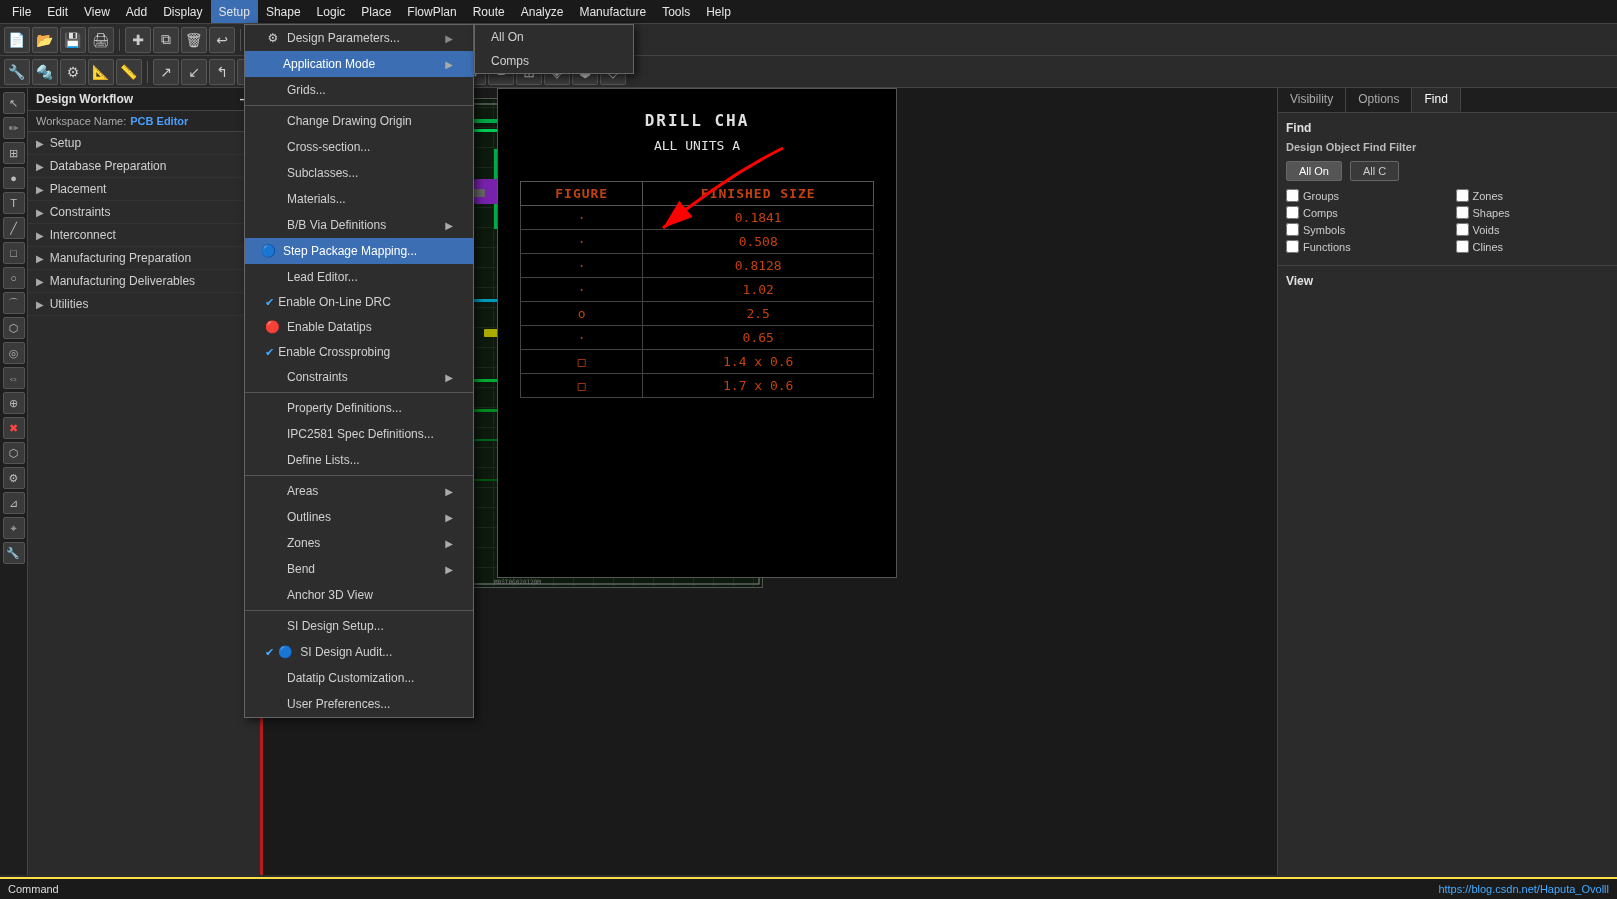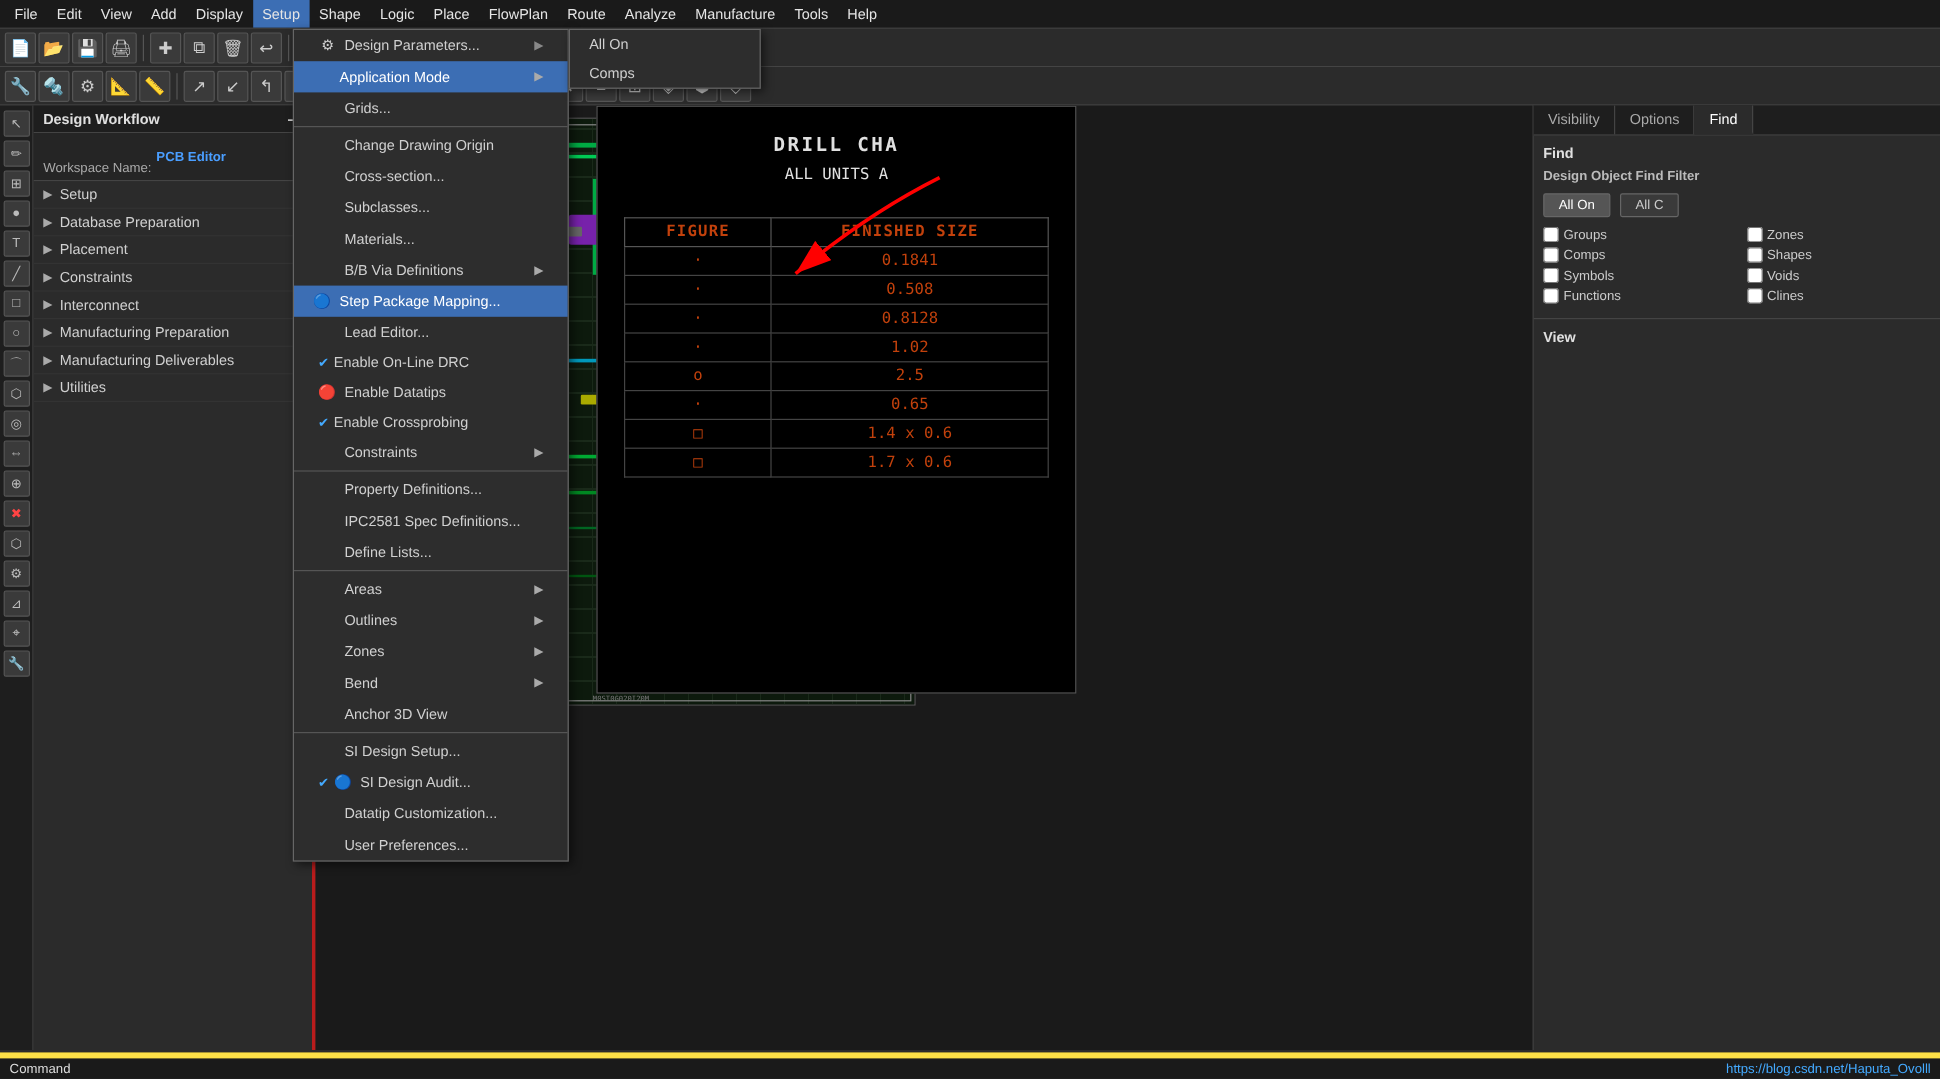--- a/index.html
+++ b/index.html
@@ -123,21 +123,21 @@
       font-size: 14px;
     }
     #workspace-row {
       display: flex;
       align-items: center;
       padding: 4px 8px;
       font-size: 11px;
       background: #252525;
       border-bottom: 1px solid #444;
     }
-    #workspace-row label { color: #aaa; margin-right: 4px; margin-top: 19px; }
+    #workspace-row label { color: #aaa; margin-right: 4px; }
     #workspace-row span { color: #4a9eff; font-weight: bold; }
 
     .tree-item {
       display: flex;
       align-items: center;
       padding: 4px 8px;
       cursor: pointer;
       font-size: 12px;
       color: #d0d0d0;
       border-bottom: 1px solid #333;
@@ -332,21 +332,21 @@
       padding: 5px 16px;
       cursor: pointer;
       font-size: 12px;
       color: #d0d0d0;
     }
 
     
     #statusbar {
       height: 22px;
       background: #1a1a1a;
-      border-top: 5px solid #fde047;
+      border-top: 2px solid #fde047;
       display: flex;
       align-items: center;
       padding: 0 8px;
       font-size: 11px;
       color: #aaa;
       position: absolute;
       bottom: 0;
       left: 0;
       right: 0;
     }

